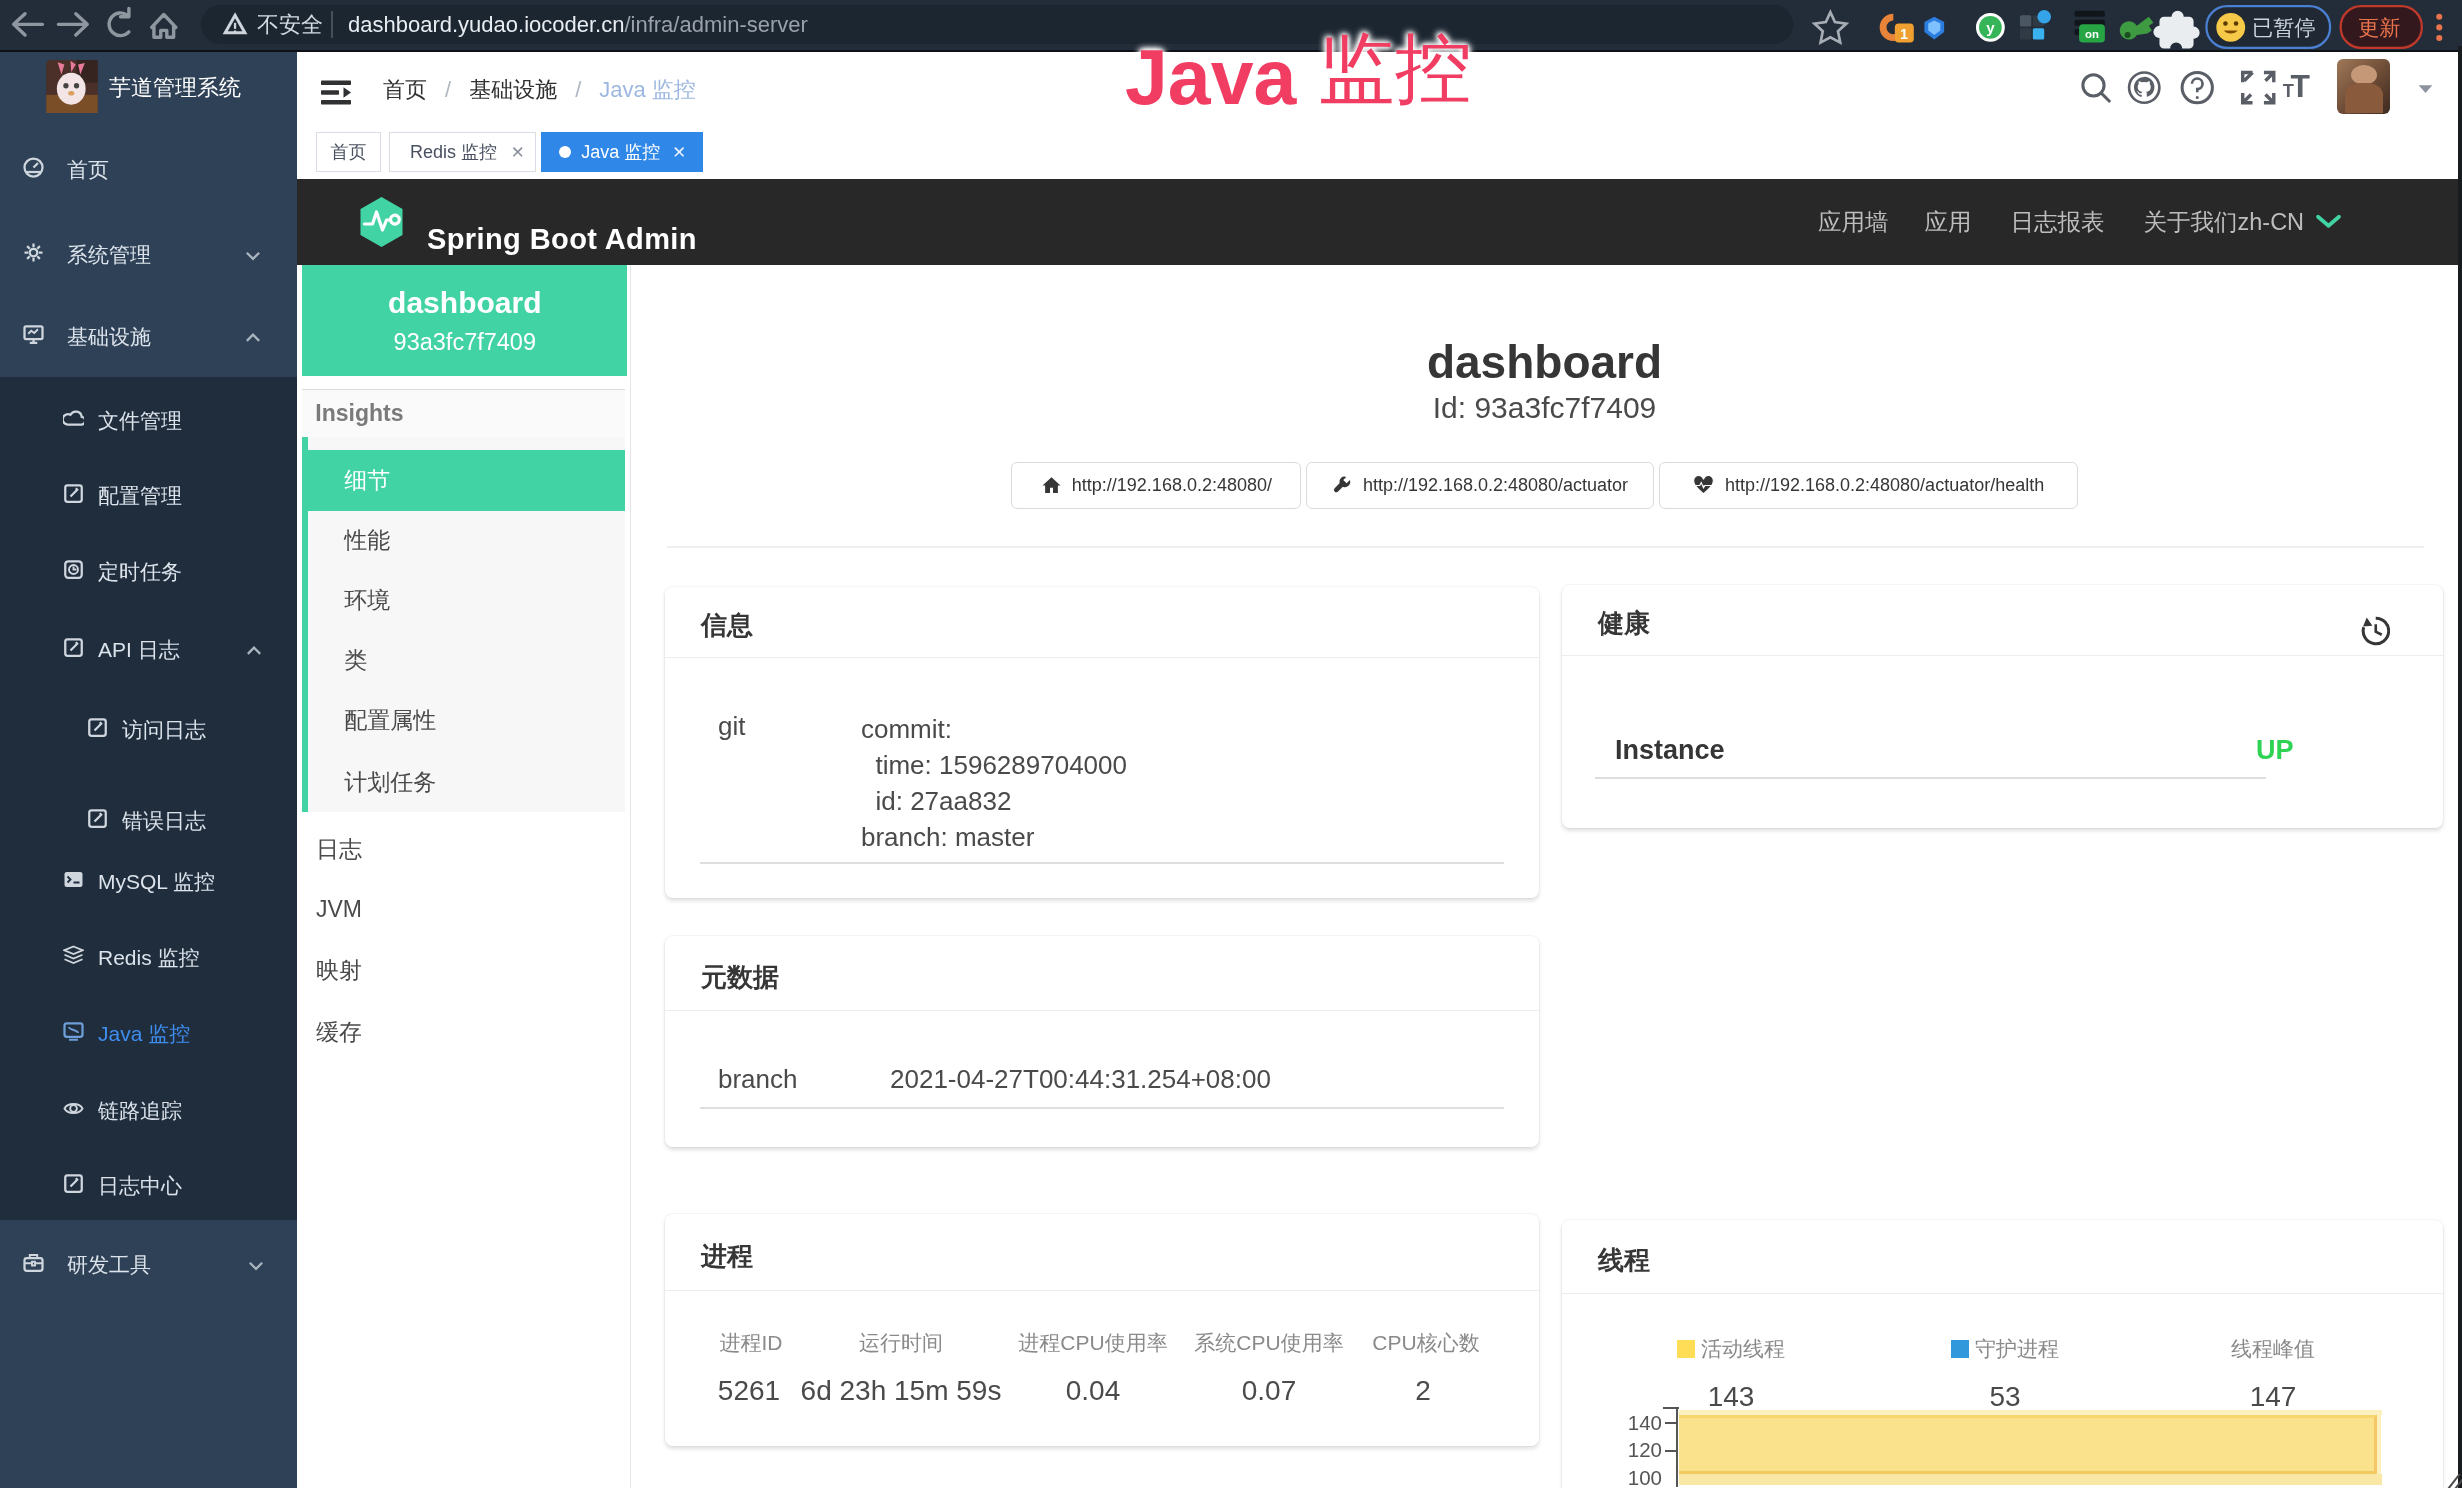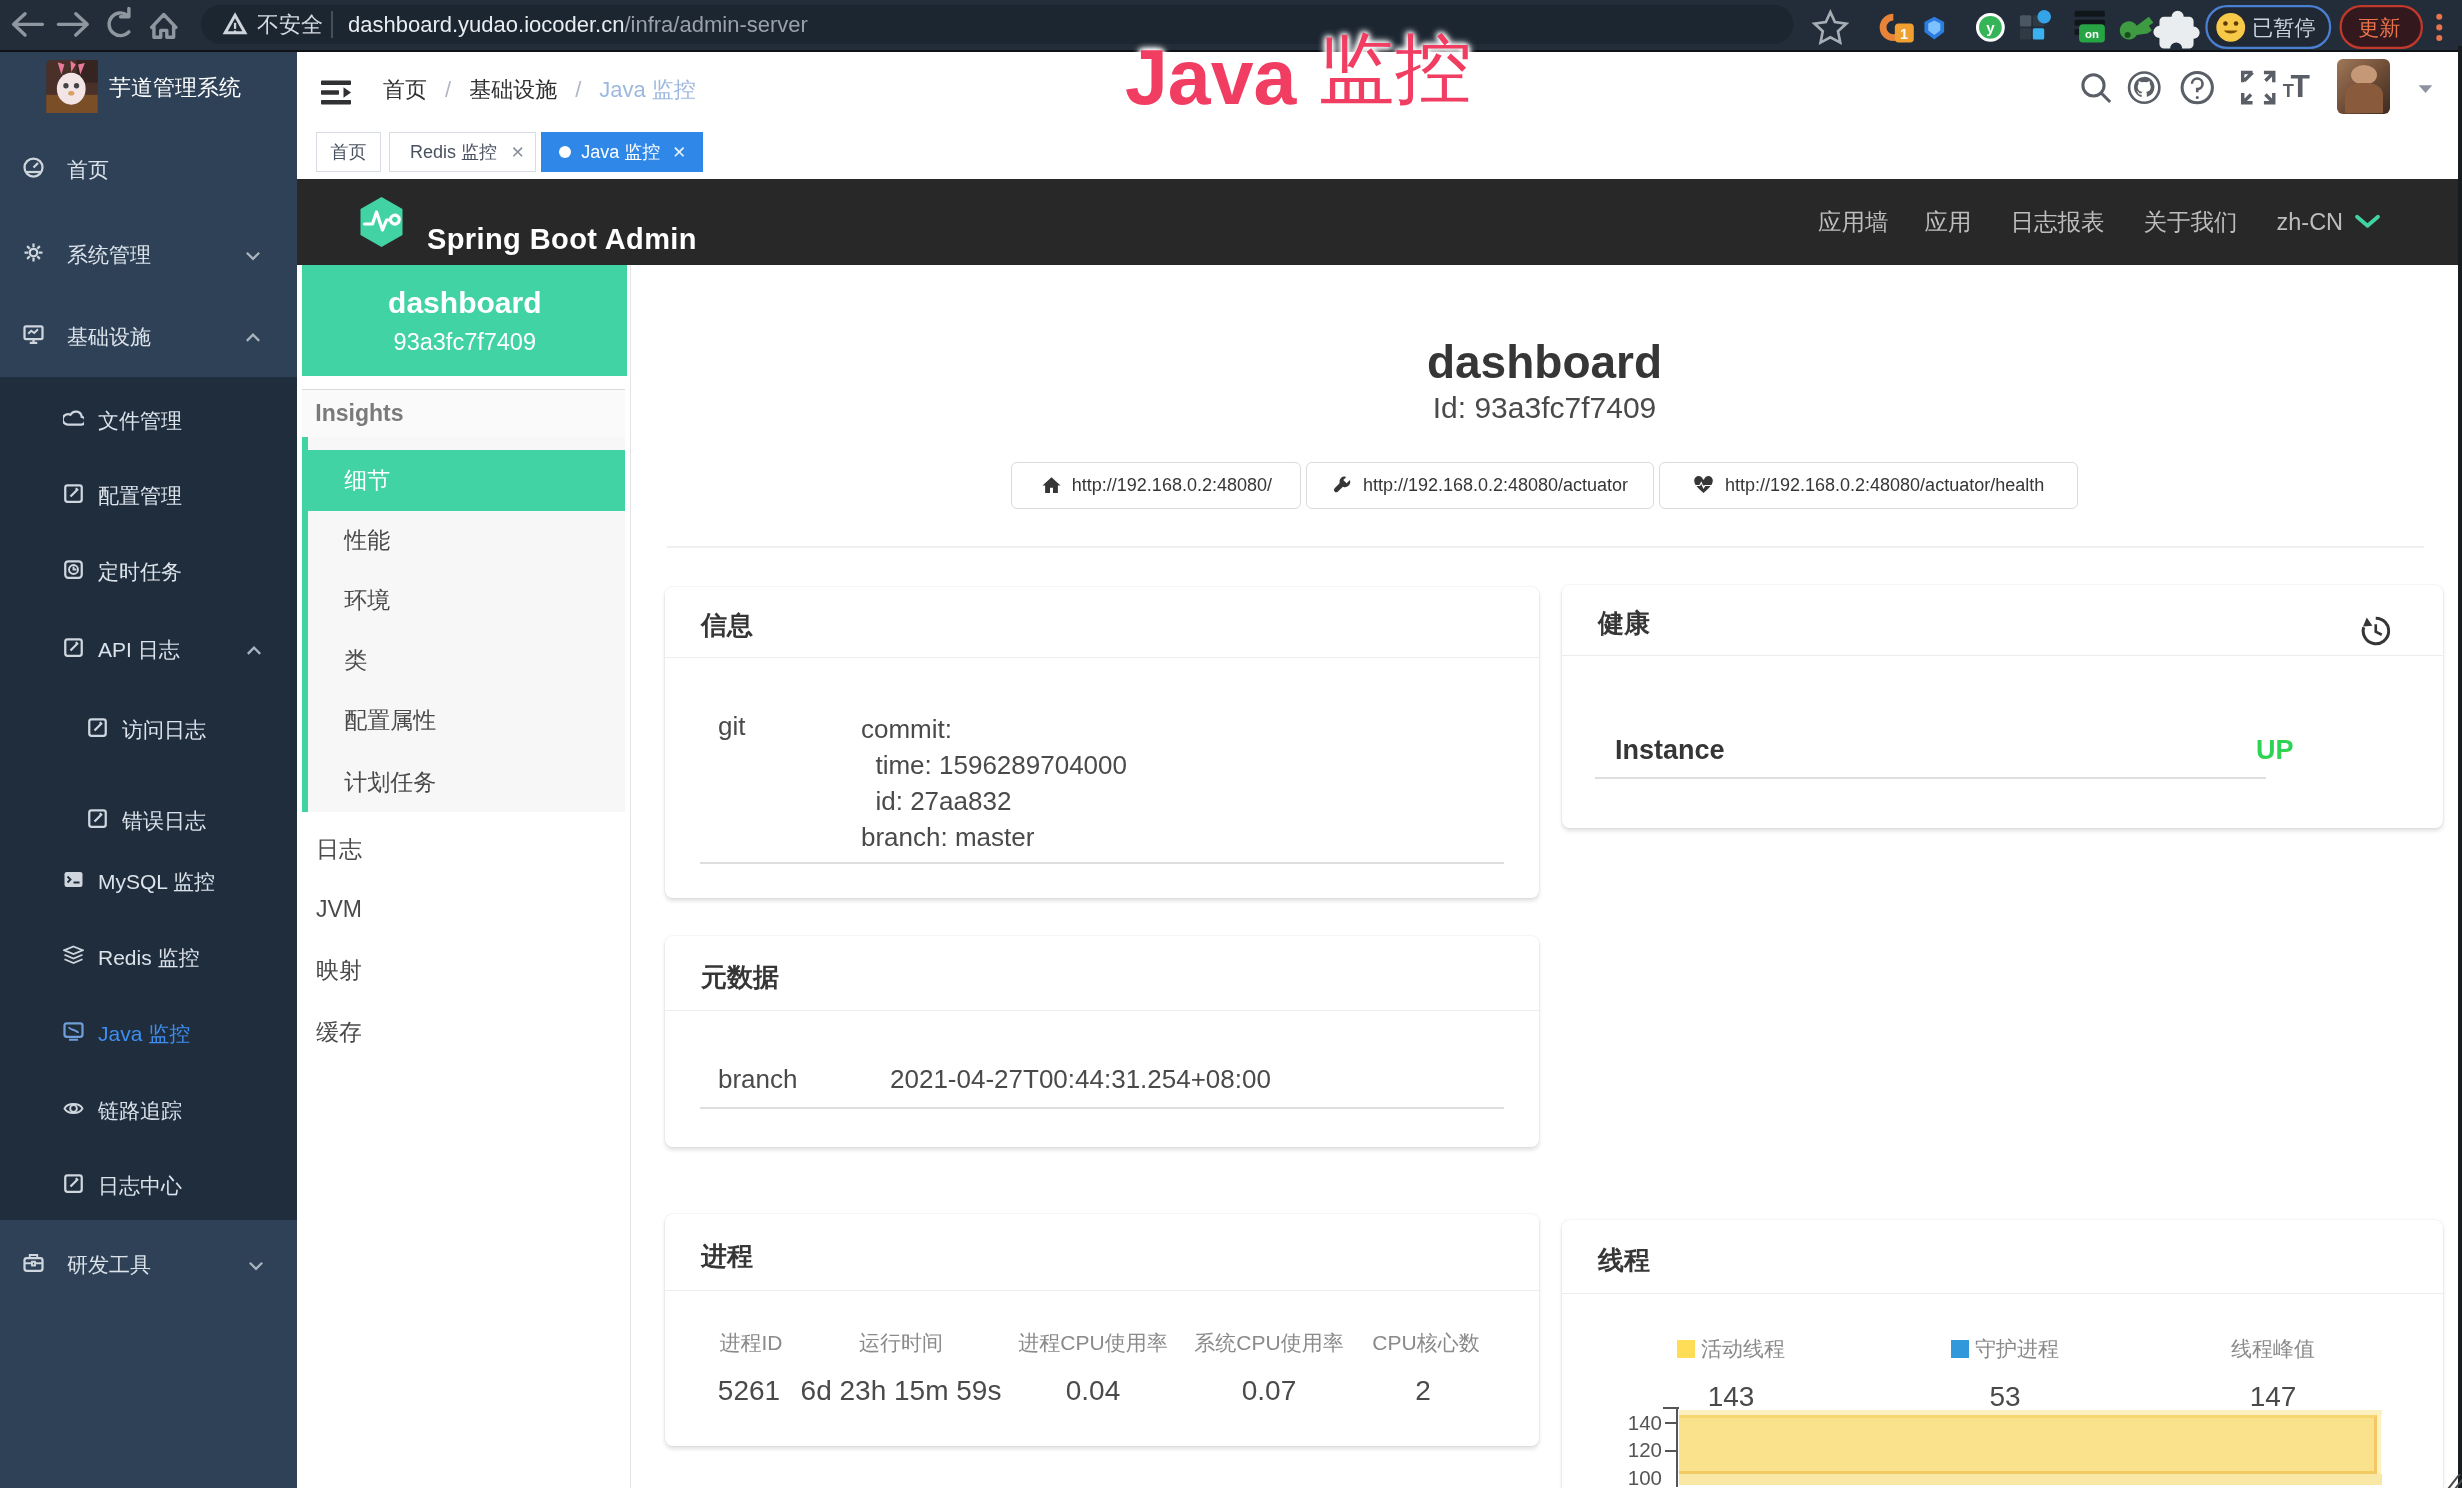--- a/index.html
+++ b/index.html
@@ -224,21 +224,21 @@
   <svg width="49" height="52" viewBox="0 0 24 26" style="position:absolute;left:60px;top:16.7px">
     <path d="M12 0.5 L22.5 6.5 V19.5 L12 25.5 L1.5 19.5 V6.5 Z" fill="#42d3a5"></path>
     <path d="M3.5 14 h4 l2 -6 l3 9 l2 -5 h2 a2.2 2.2 0 1 0 0.01 -0.5" fill="none" stroke="#fff" stroke-width="1.6" stroke-linecap="round" stroke-linejoin="round"></path>
   </svg>
   <div style="position:absolute;left:130px;top:17px;height:86px;display:flex;align-items:center;font-size:29px;font-weight:bold;color:#fff;letter-spacing:0.4px;">Spring Boot Admin</div>
   <div style="position:absolute;left:1521px;top:0;height:86px;display:flex;align-items:center;font-size:23.5px;color:#bdbdbd;">
     <span>应用墙</span>
       <span style="margin-left:36px;">应用</span>
       <span style="margin-left:39px;">日志报表</span>
       <span style="margin-left:39px;">关于我们</span>
-      <span style="margin-left:39px;">zh-CN</span>
+      <span style="">zh-CN</span>
     <svg width="27" height="18" viewBox="0 0 36 24" style="margin-left:10.6px;">
         <path d="M4 5 l14 12 14 -12" fill="none" stroke="#42d3a5" stroke-width="5" stroke-linecap="round" stroke-linejoin="round"></path>
       </svg>
   </div>
 </div>
 <div class="abs" id="sbaside">
   <div id="sbagreen">
     <div style="margin-top:21px;font-size:30px;font-weight:bold;">dashboard</div>
     <div style="margin-top:9px;font-size:23.5px;">93a3fc7f7409</div>
   </div>

